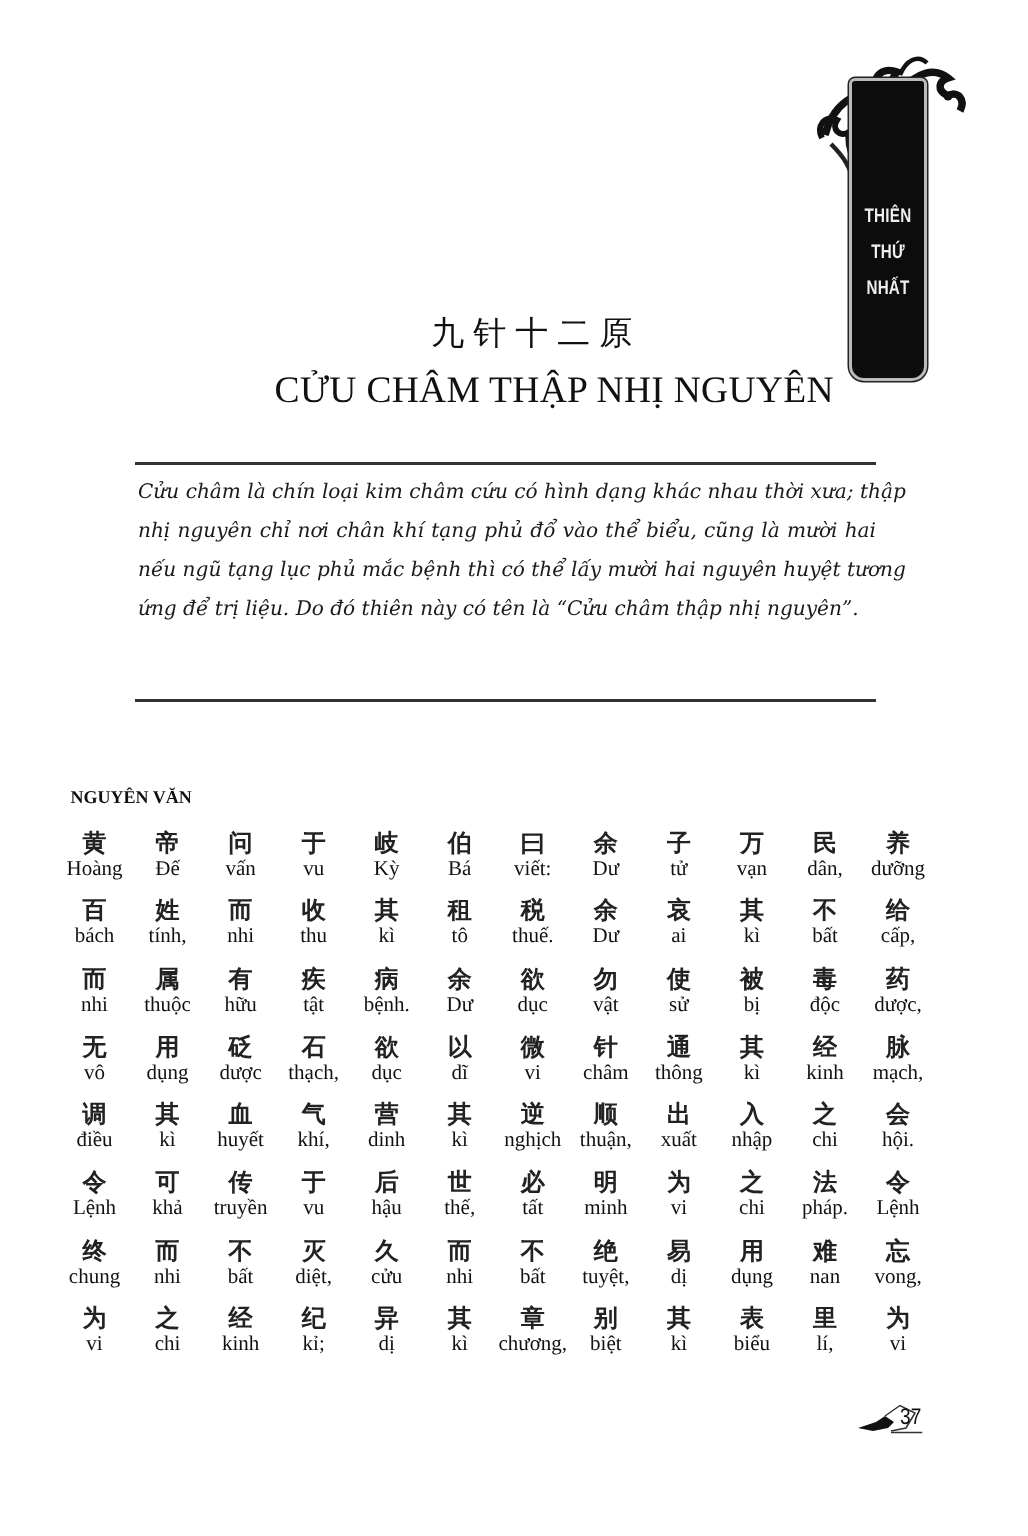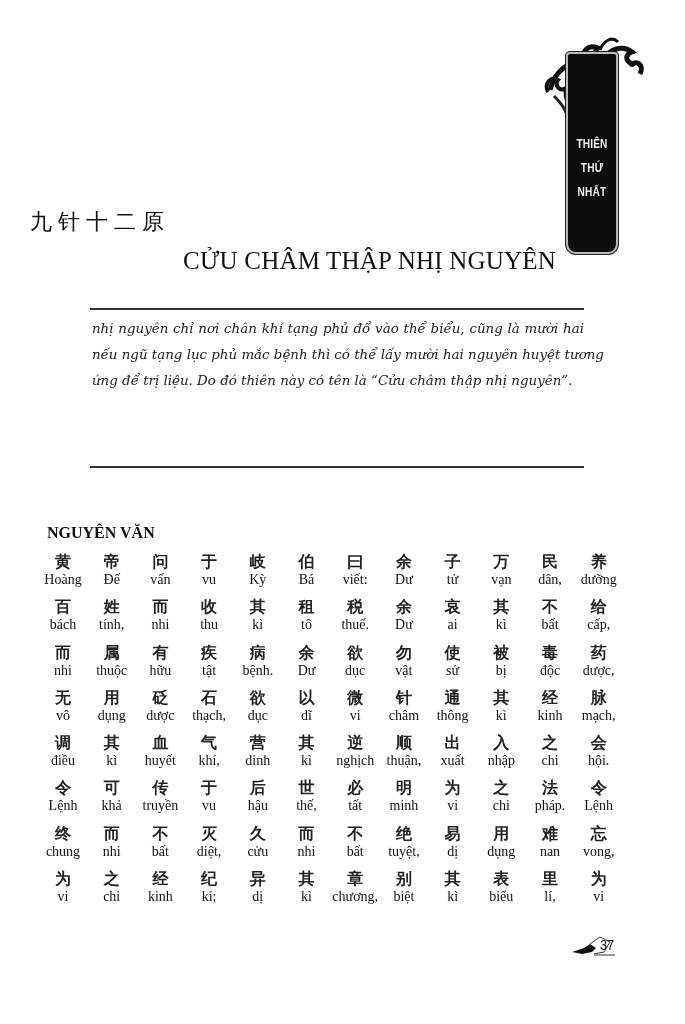--- a/index.html
+++ b/index.html
@@ -15,42 +15,42 @@
   .tab-orn {
     position:absolute; left:540px; top:30px; width:110px; height:100px;
   }
   .tab-text {
     position:absolute; left:566px; top:132px; width:52px; text-align:center;
     color:#eee; font-family:"Liberation Sans", sans-serif; font-weight:bold;
     font-size:13px; line-height:24px; transform:scaleX(0.78); transform-origin:center;
     letter-spacing:0.2px;
   }
   .title-cn {
-    position:absolute; left:0; width:685px; top:207px; text-align:left;
+    position:absolute; left:0; width:685px; top:207px; text-align:center;
     font-size:22px; letter-spacing:6px; font-family:"DejaVu Serif", serif;
     padding-left:30px; box-sizing:border-box;
   }
   .title-vn {
     position:absolute; left:12px; width:685px; top:247px; text-align:center;
     font-family:"Liberation Serif", serif; font-size:25px; letter-spacing:0.2px;
     padding-left:30px; box-sizing:border-box;
   }
   .rule { position:absolute; left:90px; width:494px; height:2px; background:#333; }
   .rule.top { top:308px; }
   .rule.bot { top:466px; }
   .intro {
     position:absolute; left:92px; top:316px; width:492px;
     font-family:"DejaVu Serif", serif; font-style:italic; font-size:13.4px;
     line-height:26px; text-align:justify; color:#1a1a1a;
   }
   .intro .ln { display:block; white-space:nowrap; text-align-last:justify; }
   .intro .ln.last { text-align-last:left; }
   .section {
     position:absolute; left:47px; top:524px;
-    font-family:"Liberation Serif", serif; font-weight:bold; font-size:16px;
+    font-family:"Liberation Serif", serif; font-weight:bold; font-size:12px;
   }
   .grid { position:absolute; left:38px; top:552px; width:622px; }
   .row { position:relative; height:45.3px; }
   .cell { position:absolute; width:50px; text-align:center; top:0; }
   .cell .cn { display:block; font-family:"DejaVu Sans", sans-serif; font-size:16px; line-height:20px; font-weight:bold; color:#222; }
   .cell .vn { display:block; font-family:"Liberation Serif", serif; font-size:14px; line-height:16px; color:#111; }
   .pageno {
     position:absolute; left:600px; top:936px; font-family:"Liberation Sans", sans-serif;
     font-size:15px; transform:scaleX(0.85); transform-origin:left;
   }
@@ -72,20 +72,21 @@
   <div>THIÊN</div>
   <div>THỨ</div>
   <div>NHẤT</div>
 </div>
 
 <div class="title-cn">九针十二原</div>
 <div class="title-vn">CỬU CHÂM THẬP NHỊ NGUYÊN</div>
 
 <div class="rule top"></div>
 <div class="intro">
+  <span class="ln">Cửu châm là chín loại kim châm cứu có hình dạng khác nhau thời xưa; thập</span>
   <span class="ln">nhị nguyên chỉ nơi chân khí tạng phủ đổ vào thể biểu, cũng là mười hai</span>
   <span class="ln">nếu ngũ tạng lục phủ mắc bệnh thì có thể lấy mười hai nguyên huyệt tương</span>
   <span class="ln last">ứng để trị liệu. Do đó thiên này có tên là “Cửu châm thập nhị nguyên”.</span>
 </div>
 <div class="rule bot"></div>
 
 <div class="section">NGUYÊN VĂN</div>
 
 <div class="grid" id="grid">
     <div class="row">

